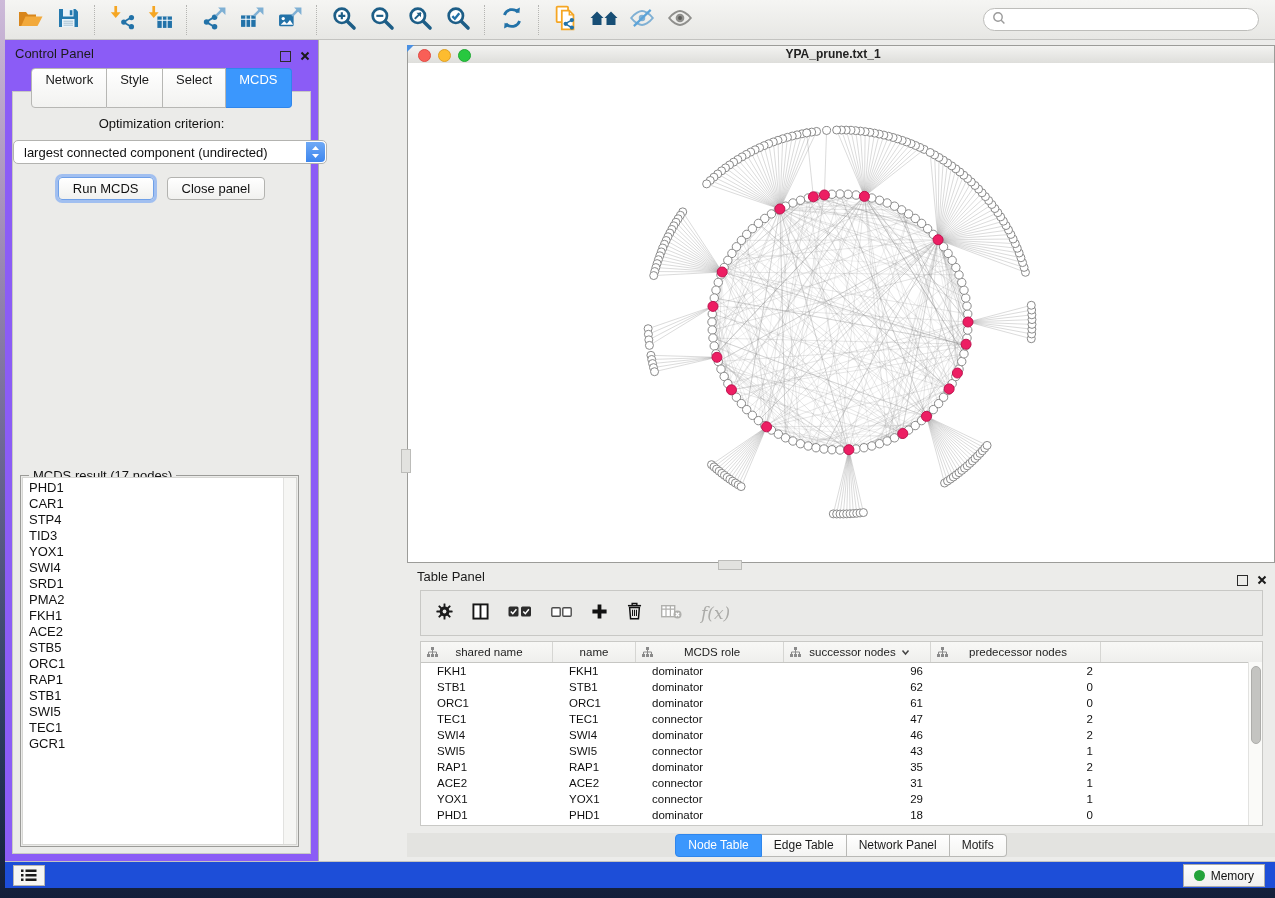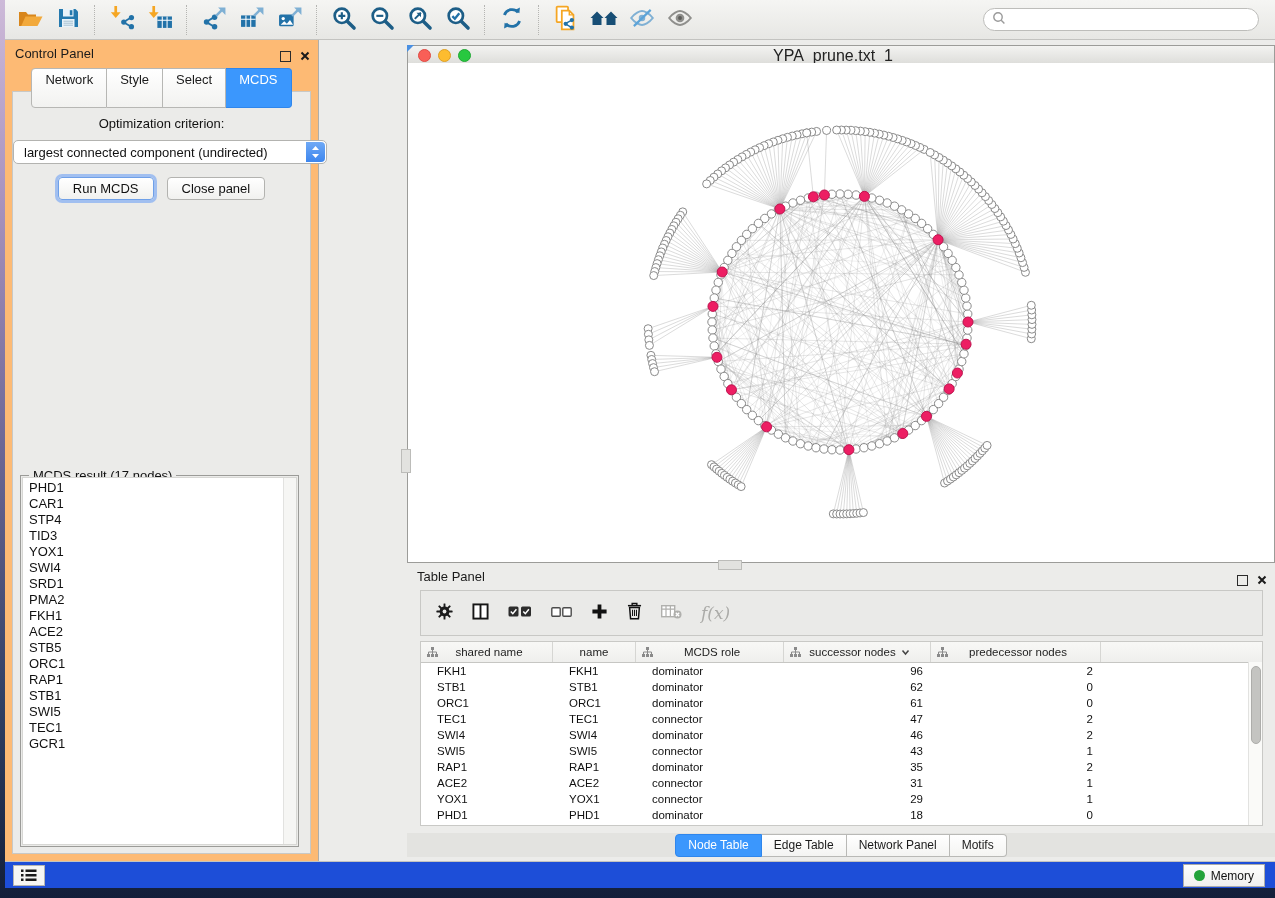--- a/index.html
+++ b/index.html
@@ -15,21 +15,21 @@
     background:linear-gradient(#f5f5f3,#e7e7e4);border-bottom:1px solid #c3c3c0;
     display:flex;align-items:center;padding-left:6px;box-sizing:border-box;}
   .tb-groups{display:flex;align-items:center;height:100%;}
   .tb-btn{width:32px;height:36px;display:flex;align-items:center;justify-content:center;margin:0 3px;border-radius:4px;}
   .tb-sep{width:1px;height:30px;margin:0 7px;border-left:1px dotted #b5b5b2;}
   .search-box{position:absolute;right:16px;top:8px;width:276px;height:23px;background:#fff;
     border:1px solid #bdbdba;border-radius:12px;display:flex;align-items:center;padding-left:8px;box-sizing:border-box;}
   .search-box input{border:none;outline:none;flex:1;font-size:12px;background:transparent;margin-left:5px;}
 
   
-  .control-panel{position:absolute;left:0;top:40px;width:314px;bottom:26px;background:#fdba74;
+  .control-panel{position:absolute;left:0;top:40px;width:314px;bottom:26px;background:#8b5cf6;
     border-right:1px solid #aeaeab;box-sizing:border-box;}
   .cp-header{position:relative;height:26px;}
   .cp-title{position:absolute;left:10px;top:6px;font-size:13px;color:#1b1b1b;}
   .panel-icons{position:absolute;right:8px;top:7px;display:flex;gap:9px;align-items:center;}
   .float-ico{width:9px;height:9px;border:1.5px solid #2b2b2b;background:transparent;}
   .cp-tabs{position:relative;z-index:2;display:flex;justify-content:center;margin-top:2px;}
   .cp-tab{font-size:13px;padding:3px 13px 20px;background:linear-gradient(#ffffff,#f2f2f0);
     border:1px solid #b7b7b4;border-left-width:0;color:#1b1b1b;}
   .cp-tab:first-child{border-left-width:1px;border-radius:4px 0 0 4px;}
   .cp-tab:last-child{border-radius:0 4px 4px 0;}
@@ -48,21 +48,21 @@
   .result-group{position:absolute;left:7px;right:11px;top:383px;height:370px;border:1px solid #9b9b98;}
   .result-legend{position:absolute;top:-8px;left:8px;background:#EBEBE9;padding:0 4px;font-size:13px;color:#111;}
   .result-list{position:absolute;inset:1px;background:#fff;border:1px solid #d7d7d4;overflow:hidden;}
   .result-scroll{position:absolute;right:0;top:0;bottom:0;width:12px;background:#f6f6f4;border-left:1px solid #e2e2e0;}
   .mcds-item{font-size:13px;line-height:16px;padding-left:6px;color:#111;}
 
   
   .net-window{position:absolute;left:402px;top:45px;right:0;height:518px;background:#fff;
     border:1px solid #9c9c99;box-sizing:border-box;}
   .net-titlebar{position:relative;height:17px;background:linear-gradient(#f3f3f1,#dededb);border-bottom:1px solid #b9b9b6;}
-  .net-title{position:absolute;left:0;right:16px;top:1px;text-align:center;font-size:16px;font-weight:normal;color:#222;}
+  .net-title{position:absolute;left:0;right:16px;top:1px;text-align:center;font-size:12px;font-weight:bold;color:#222;}
   .tlight{position:absolute;top:3px;width:11px;height:11px;border-radius:50%;}
   .tl-red{left:10px;background:#F95F57;border:1px solid #DF4A43;}
   .tl-yellow{left:30px;background:#FDBC2F;border:1px solid #DFA023;}
   .tl-green{left:50px;background:#28C840;border:1px solid #1FA833;}
   .corner-mark{position:absolute;left:-1px;top:-1px;width:0;height:0;border-top:7px solid #4a90e2;border-right:7px solid transparent;z-index:3;}
   .net-canvas{position:absolute;left:0;right:0;top:17px;bottom:0;background:#fff;overflow:hidden;}
 
   
   .vsplit-handle{position:absolute;left:396px;top:449px;width:8px;height:22px;background:#e2e2df;border:1px solid #bcbcb9;z-index:4;}
   .hsplit-handle{position:absolute;left:713px;top:560px;width:22px;height:8px;background:#e2e2df;border:1px solid #bcbcb9;z-index:4;}

